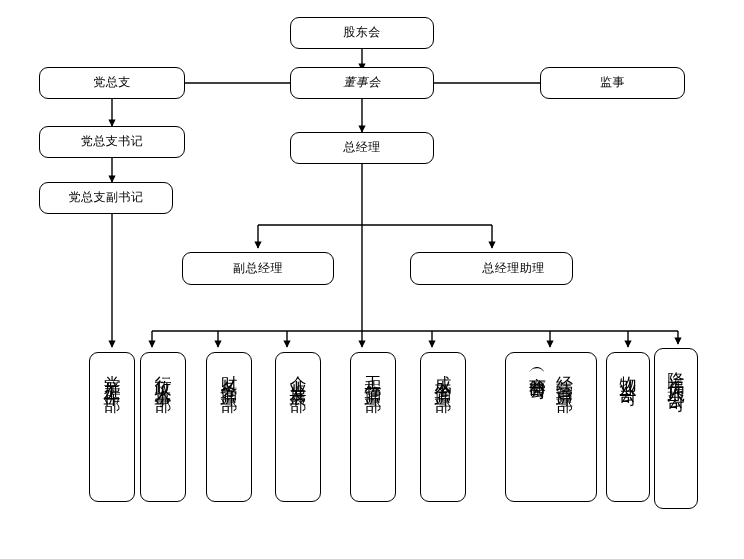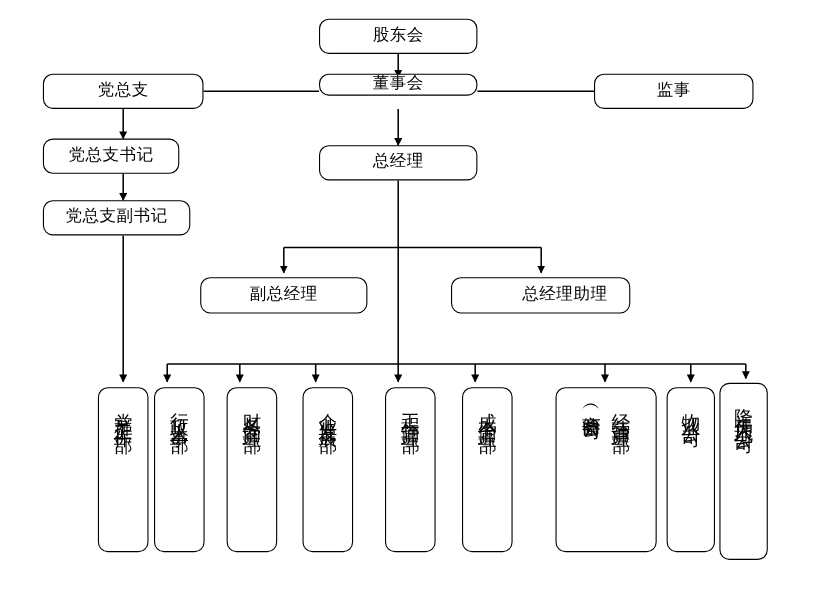--- a/index.html
+++ b/index.html
@@ -29,21 +29,21 @@
     box-sizing: border-box;
     border: 1px solid #000000;
     border-radius: 9px;
     background: #ffffff;
     display: flex;
     align-items: center;
     justify-content: center;
     z-index: 5;
   }
   .node .label {
-    font-size: 15px;
+    font-size: 12px;
     line-height: 1.15;
     color: #000000;
     letter-spacing: 0.5px;
     white-space: nowrap;
   }
   
   .node.vertical {
     align-items: flex-start;
     justify-content: center;
     padding-top: 9px;
@@ -113,33 +113,33 @@
       <line x1="550" y1="331" x2="550" y2="347" marker-end="url(#arrow)"></line>
       <line x1="628" y1="331" x2="628" y2="347" marker-end="url(#arrow)"></line>
       <line x1="678" y1="331" x2="678" y2="344" marker-end="url(#arrow)"></line>
     </g>
   </svg>
 
   <div class="node" style="left:290px; top:17px; width:144px; height:32px;">
     <span class="label">股东会</span>
   </div>
 
-  <div class="node" style="left:290px; top:67px; width:144px; height:20px;">
+  <div class="node" style="left:290px; top:67px; width:144px; height:32px;font-style:italic;">
     <span class="label">董事会</span>
   </div>
 
   <div class="node" style="left:39px; top:67px; width:146px; height:32px;">
     <span class="label">党总支</span>
   </div>
 
   <div class="node" style="left:540px; top:67px; width:145px; height:32px;">
     <span class="label">监事</span>
   </div>
 
-  <div class="node" style="left:39px; top:126px; width:124px; height:32px;">
+  <div class="node" style="left:39px; top:126px; width:146px; height:32px;">
     <span class="label">党总支书记</span>
   </div>
 
   <div class="node" style="left:39px; top:182px; width:134px; height:32px;">
     <span class="label">党总支副书记</span>
   </div>
 
   <div class="node" style="left:290px; top:132px; width:144px; height:32px;">
     <span class="label">总经理</span>
   </div>

